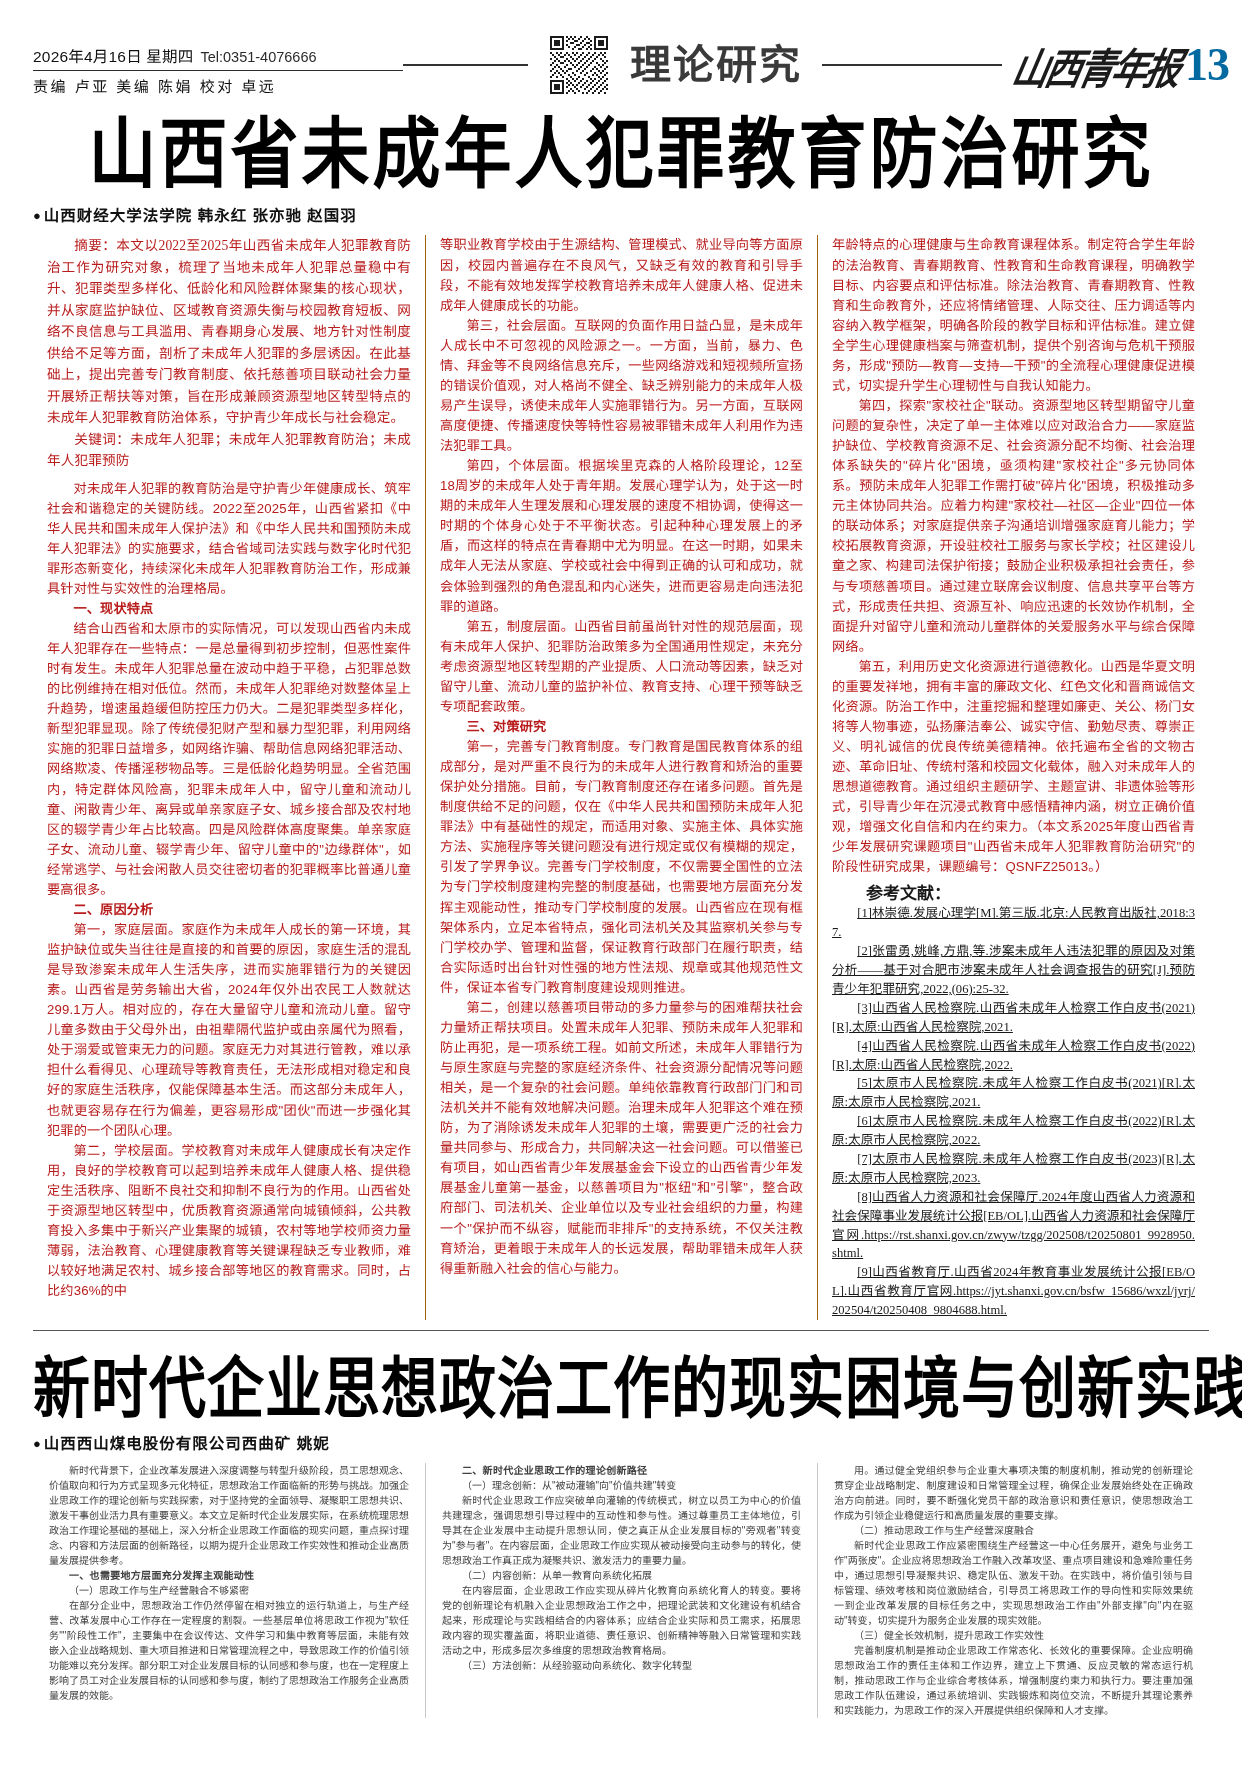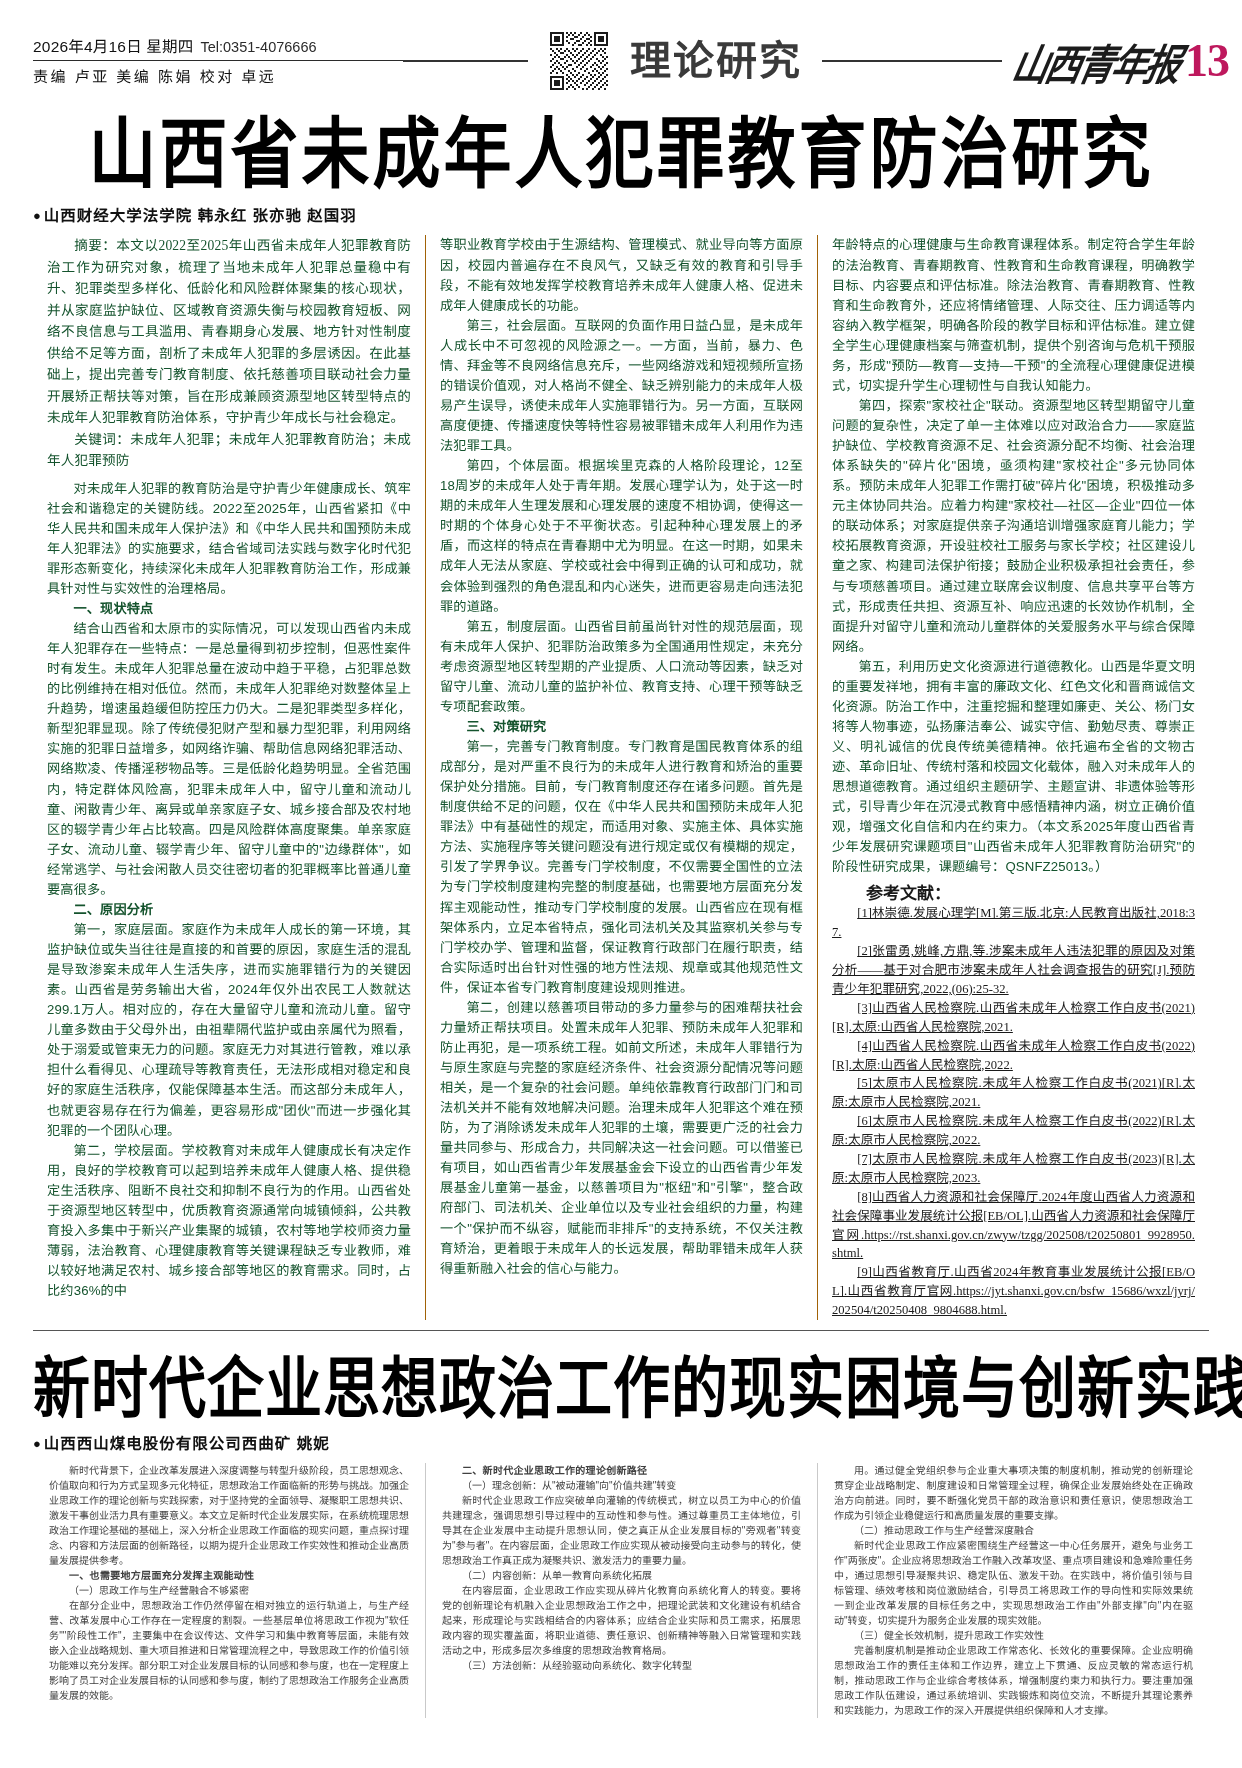--- a/index.html
+++ b/index.html
@@ -12,21 +12,21 @@
     overflow:hidden;
   }
   .page{
     position:relative;width:1242px;height:1768px;
     box-sizing:border-box;
     padding:0 33px;
   }
 
   
   .masthead{
-    position:relative;height:96px;display:flex;align-items:flex-start;
+    position:relative;height:96px;display:flex;align-items:flex-end;
     padding-top:30px;box-sizing:border-box;
   }
   .mast-left{width:370px;flex:0 0 370px;padding-top:4px;}
   .mast-date{
     font-size:15.5px;letter-spacing:.2px;color:#111;white-space:nowrap;
     font-family:"Liberation Sans","DejaVu Sans",sans-serif;
   }
   .mast-date .tel{font-size:14.5px;color:#2b2b2b;margin-left:7px;letter-spacing:0;}
   .mast-rule{border-bottom:1.3px solid #2b2b2b;margin:4px 0 4px 0;width:100%;}
   .mast-credits{font-size:15px;letter-spacing:2.5px;color:#111;white-space:nowrap;}
@@ -49,21 +49,21 @@
   }
   .mast-right{display:flex;align-items:center;flex:0 0 auto;}
   .brand-cal{
     font-family:"Liberation Serif","DejaVu Serif",serif;
     font-style:italic;font-weight:700;font-size:36px;letter-spacing:-3px;
     color:#1c1c1c;transform:skewX(-12deg) scaleY(1.18);
     white-space:nowrap;margin-right:6px;
   }
   .page-num{
     font-family:"Liberation Serif","DejaVu Serif",serif;
-    font-size:46px;font-weight:700;color:#be185d;line-height:1;
+    font-size:46px;font-weight:700;color:#0369a1;line-height:1;
     letter-spacing:-1px;
   }
 
   
   .article{position:relative;}
   .headline1{
     text-align:center;
     font-family:"Liberation Serif","DejaVu Serif",serif;
     font-weight:700;
     font-size:68px;
@@ -92,21 +92,21 @@
   .col + .col{border-left:1px solid #a16207;}
 
   p.t{
     margin:0;
     font-size:13.2px;
     line-height:1.52;
     text-align:justify;
     text-justify:inter-ideograph;
     text-indent:2em;
     letter-spacing:.15px;
-    color:#14532d;
+    color:#b91c1c;
     font-family:"Liberation Sans","DejaVu Sans",sans-serif;
   }
   p.t.noind{text-indent:0;}
   p.kai{
     font-family:"Liberation Serif","DejaVu Serif",serif;
     font-size:13.6px;line-height:1.58;
   }
   .h2{
     font-size:13.6px;font-weight:700;text-indent:2em;margin:1px 0 0;
     letter-spacing:.4px;color:#000;

